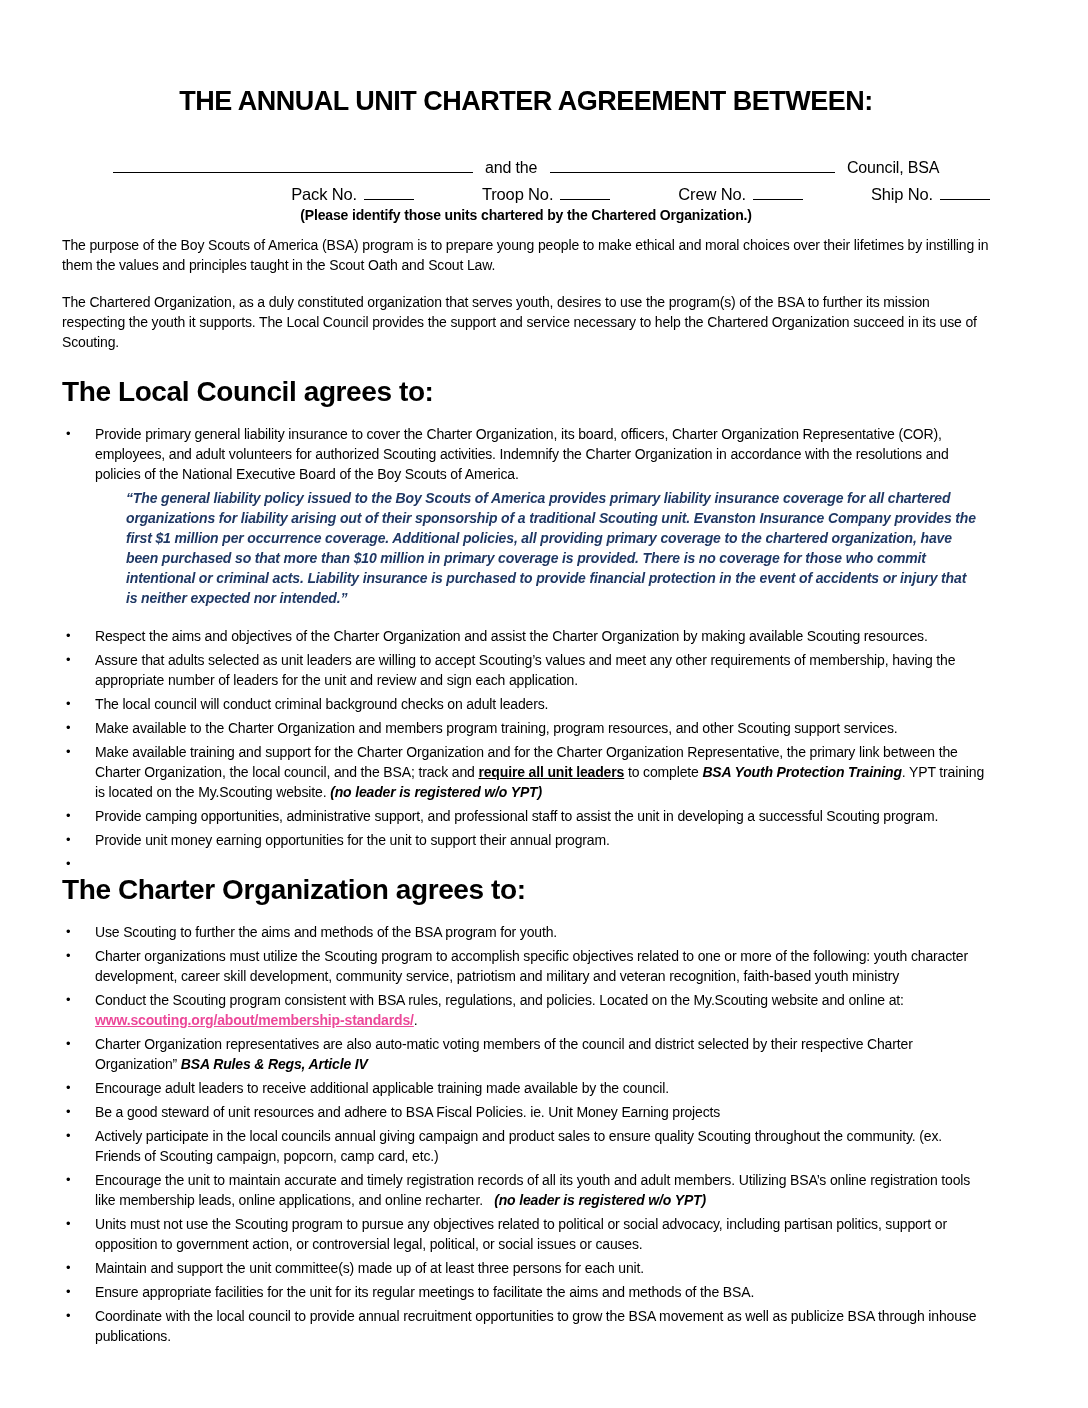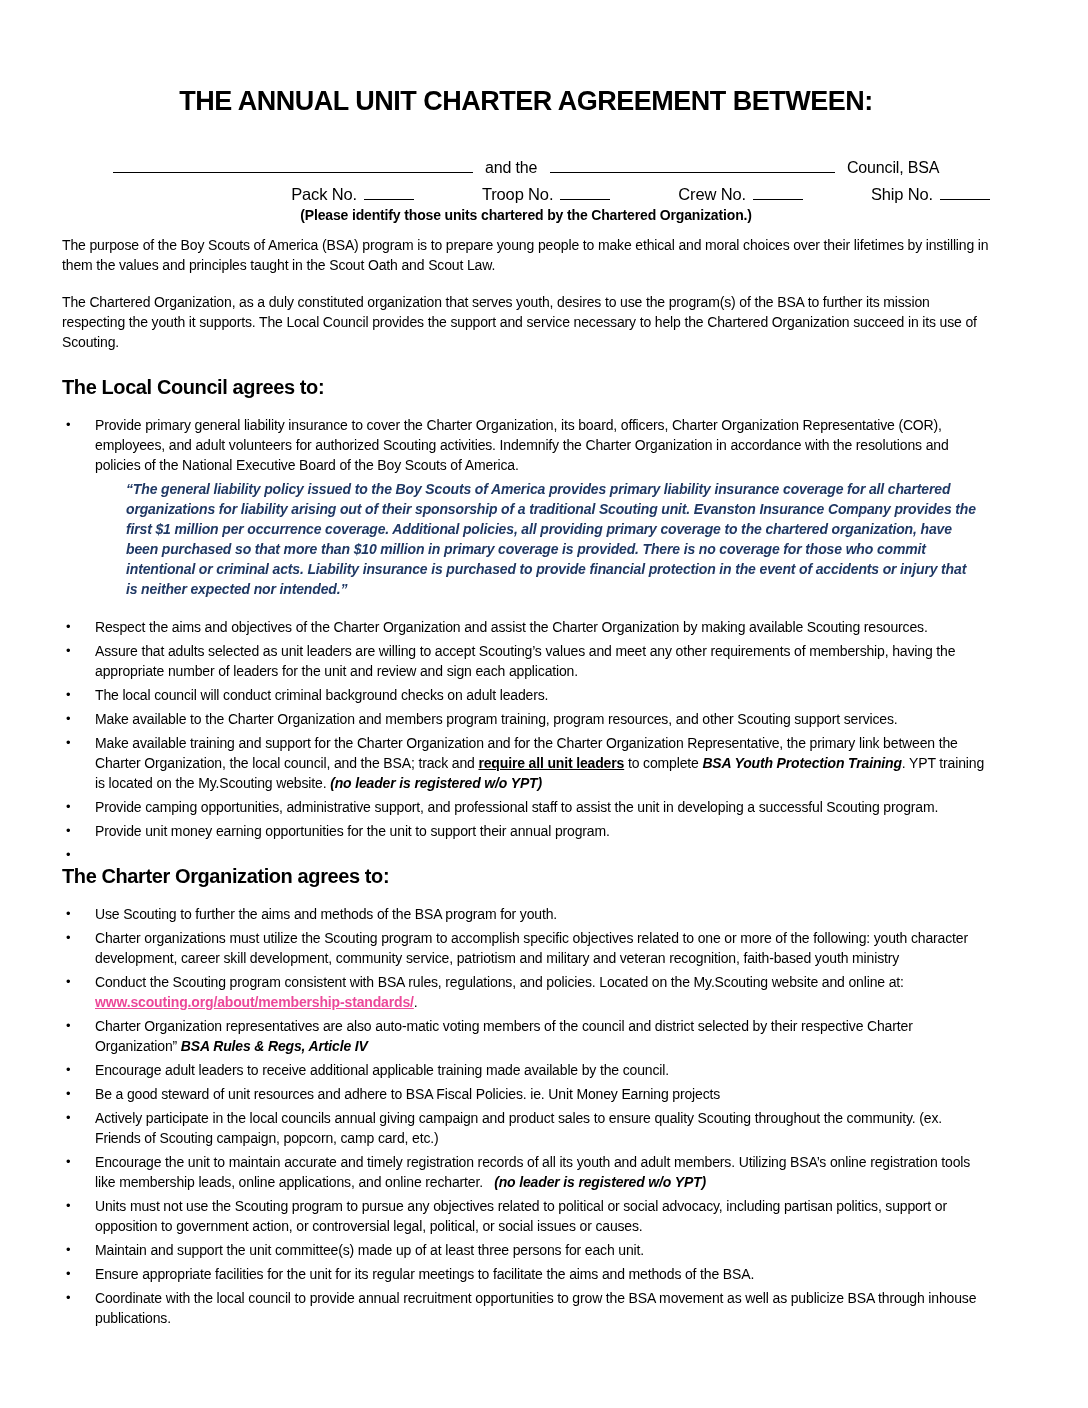--- a/index.html
+++ b/index.html
@@ -47,21 +47,21 @@
   .unit-note {
     text-align: center;
     font-size: 14px;
     font-weight: bold;
     margin-bottom: 12px;
   }
 
   .para { margin: 12px 0 17px 0; line-height: 20px; }
 
   .section-heading {
-    font-size: 20px;
+    font-size: 28px;
     font-weight: bold;
     letter-spacing: -0.4px;
     margin: 24px 0 16px 0;
   }
 
   .bullet-row {
     position: relative;
     padding-left: 33px;
     line-height: 20px;
     margin-bottom: 4px;

